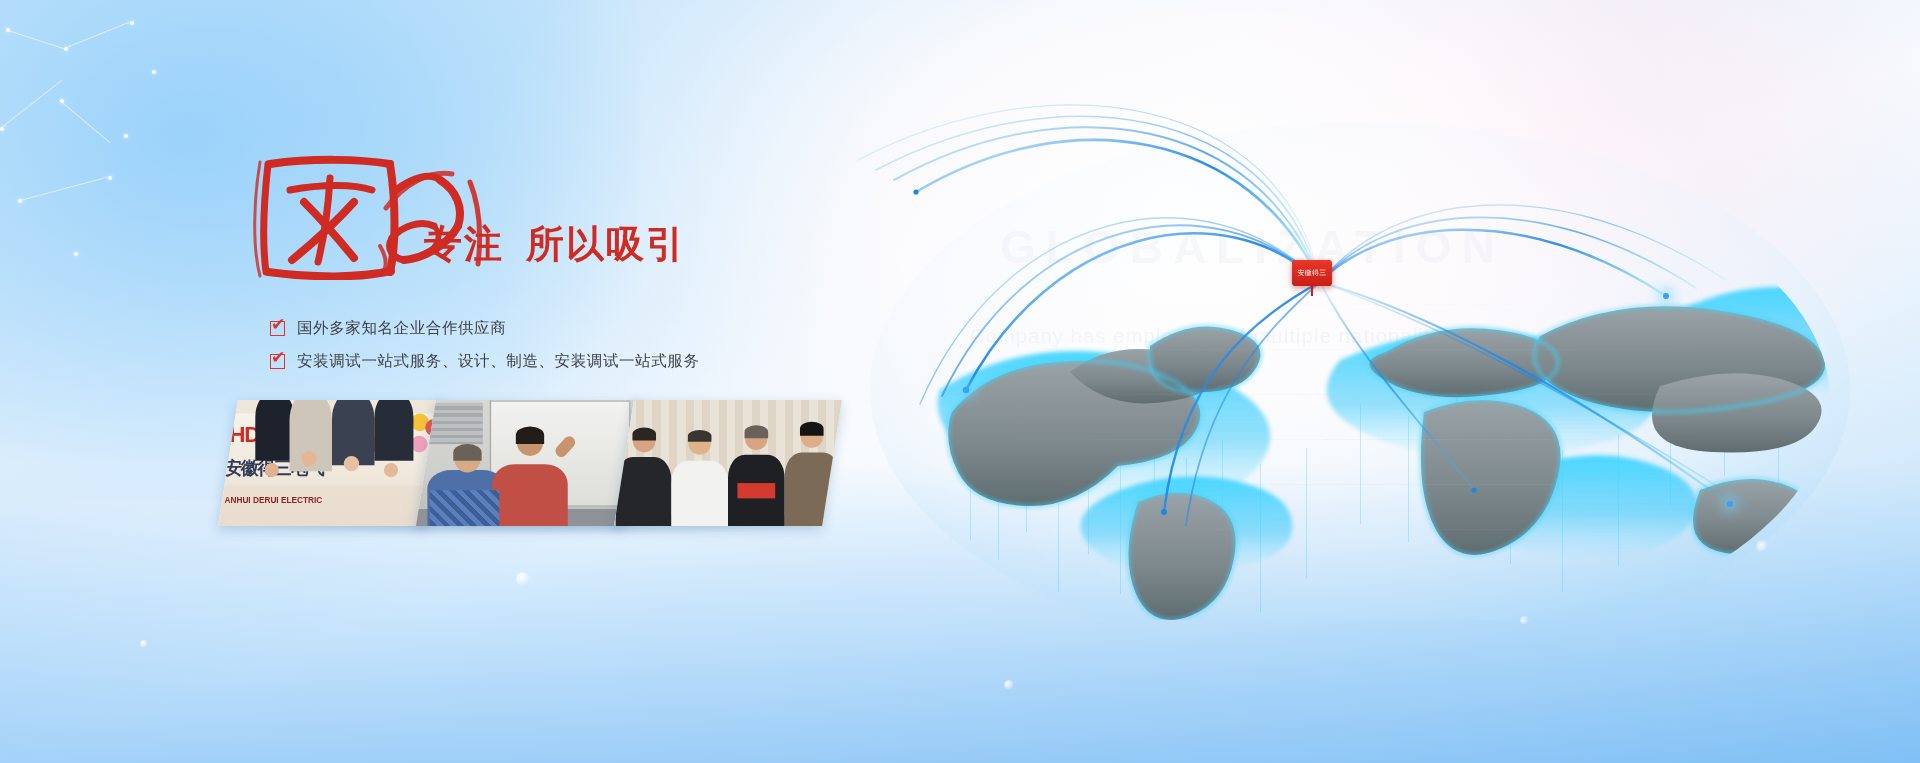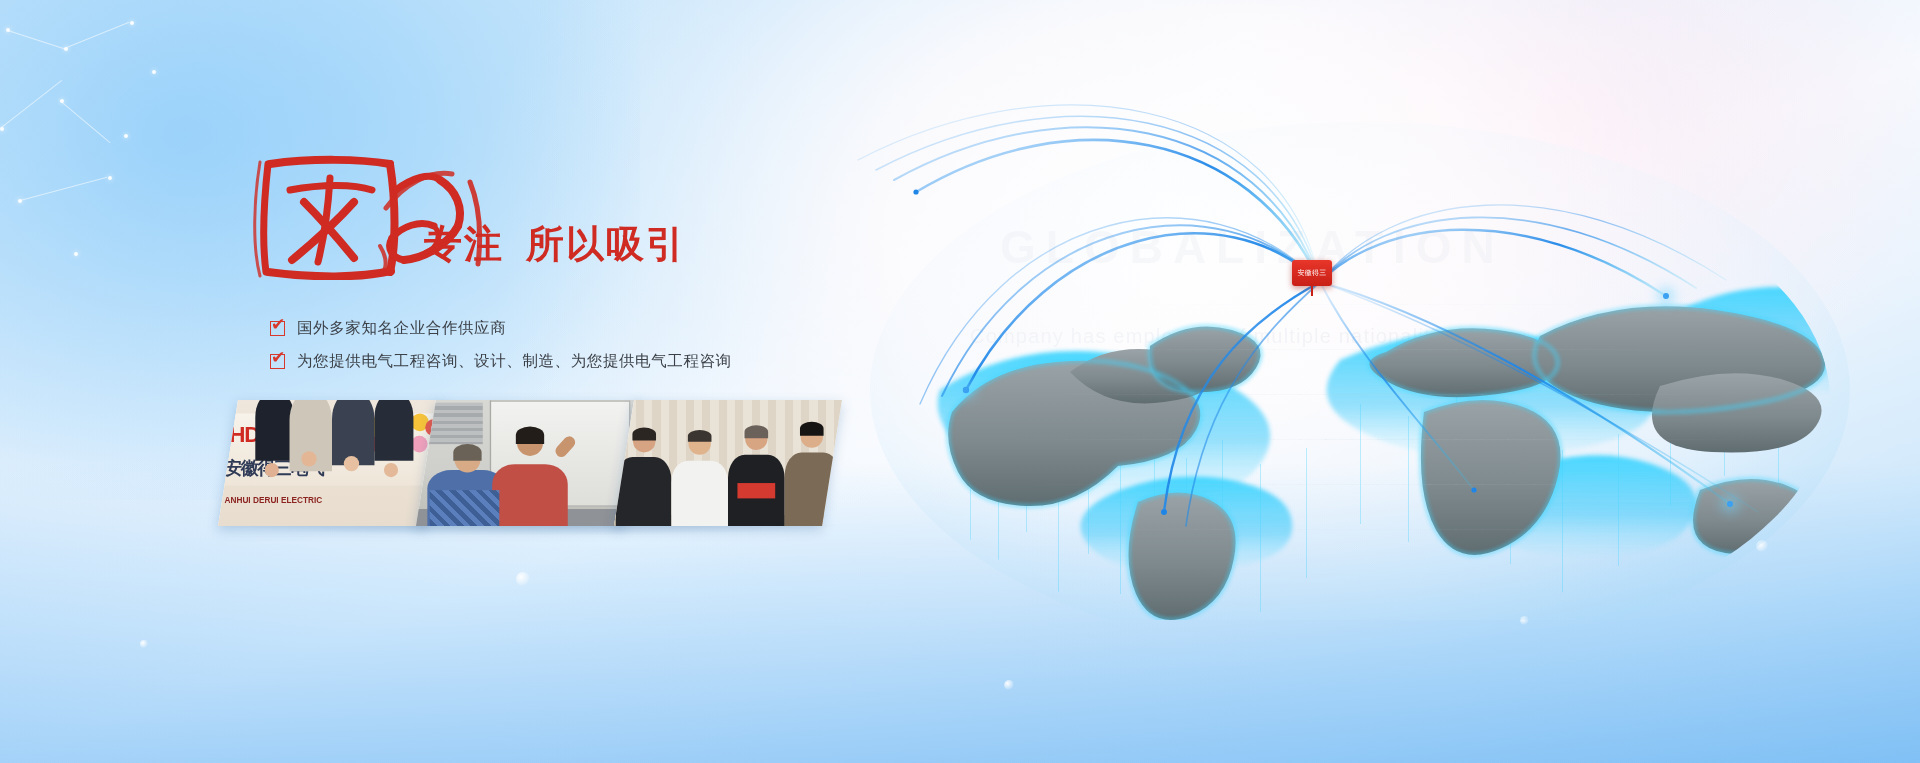--- a/index.html
+++ b/index.html
@@ -385,21 +385,21 @@
           <span class="box"></span>
             <span class="tick">✔</span>
         </span>
         <span class="btxt">国外多家知名企业合作供应商</span>
       </div>
       <div class="bullet">
         <span class="chk">
           <span class="box"></span>
             <span class="tick">✔</span>
         </span>
-        <span class="btxt">为您提供电气工程咨询、设计、制造、为您提供电气工程咨询</span>
+        <span class="btxt">安装调试一站式服务、设计、制造、安装调试一站式服务</span>
       </div>
     </div>
   </div>
 
   <div class="shadow-strip"></div>
   <div id="photos">
 
     <div class="card c1">
       <div class="inner">
         <div class="ph1">

